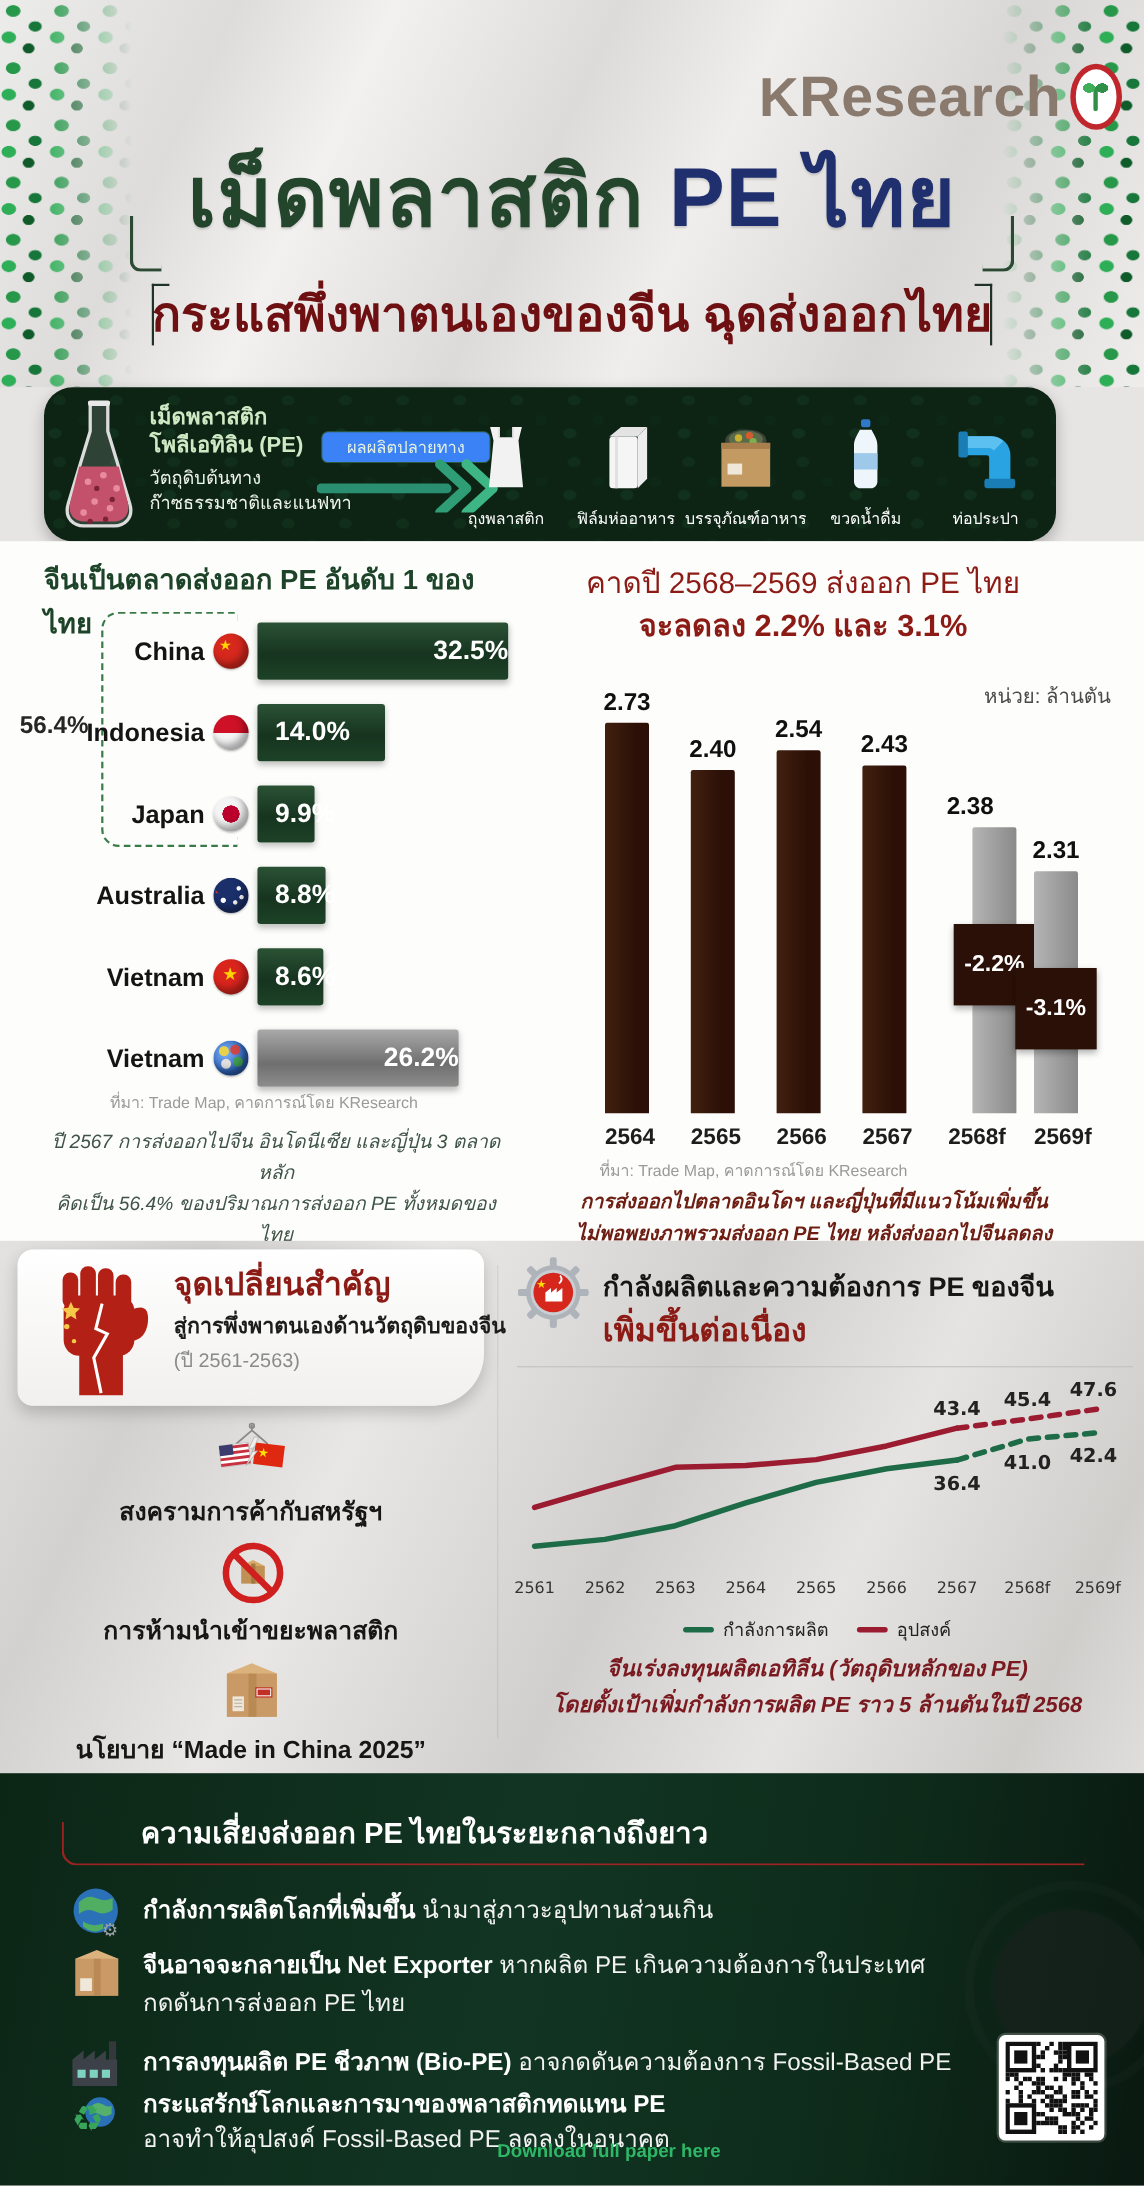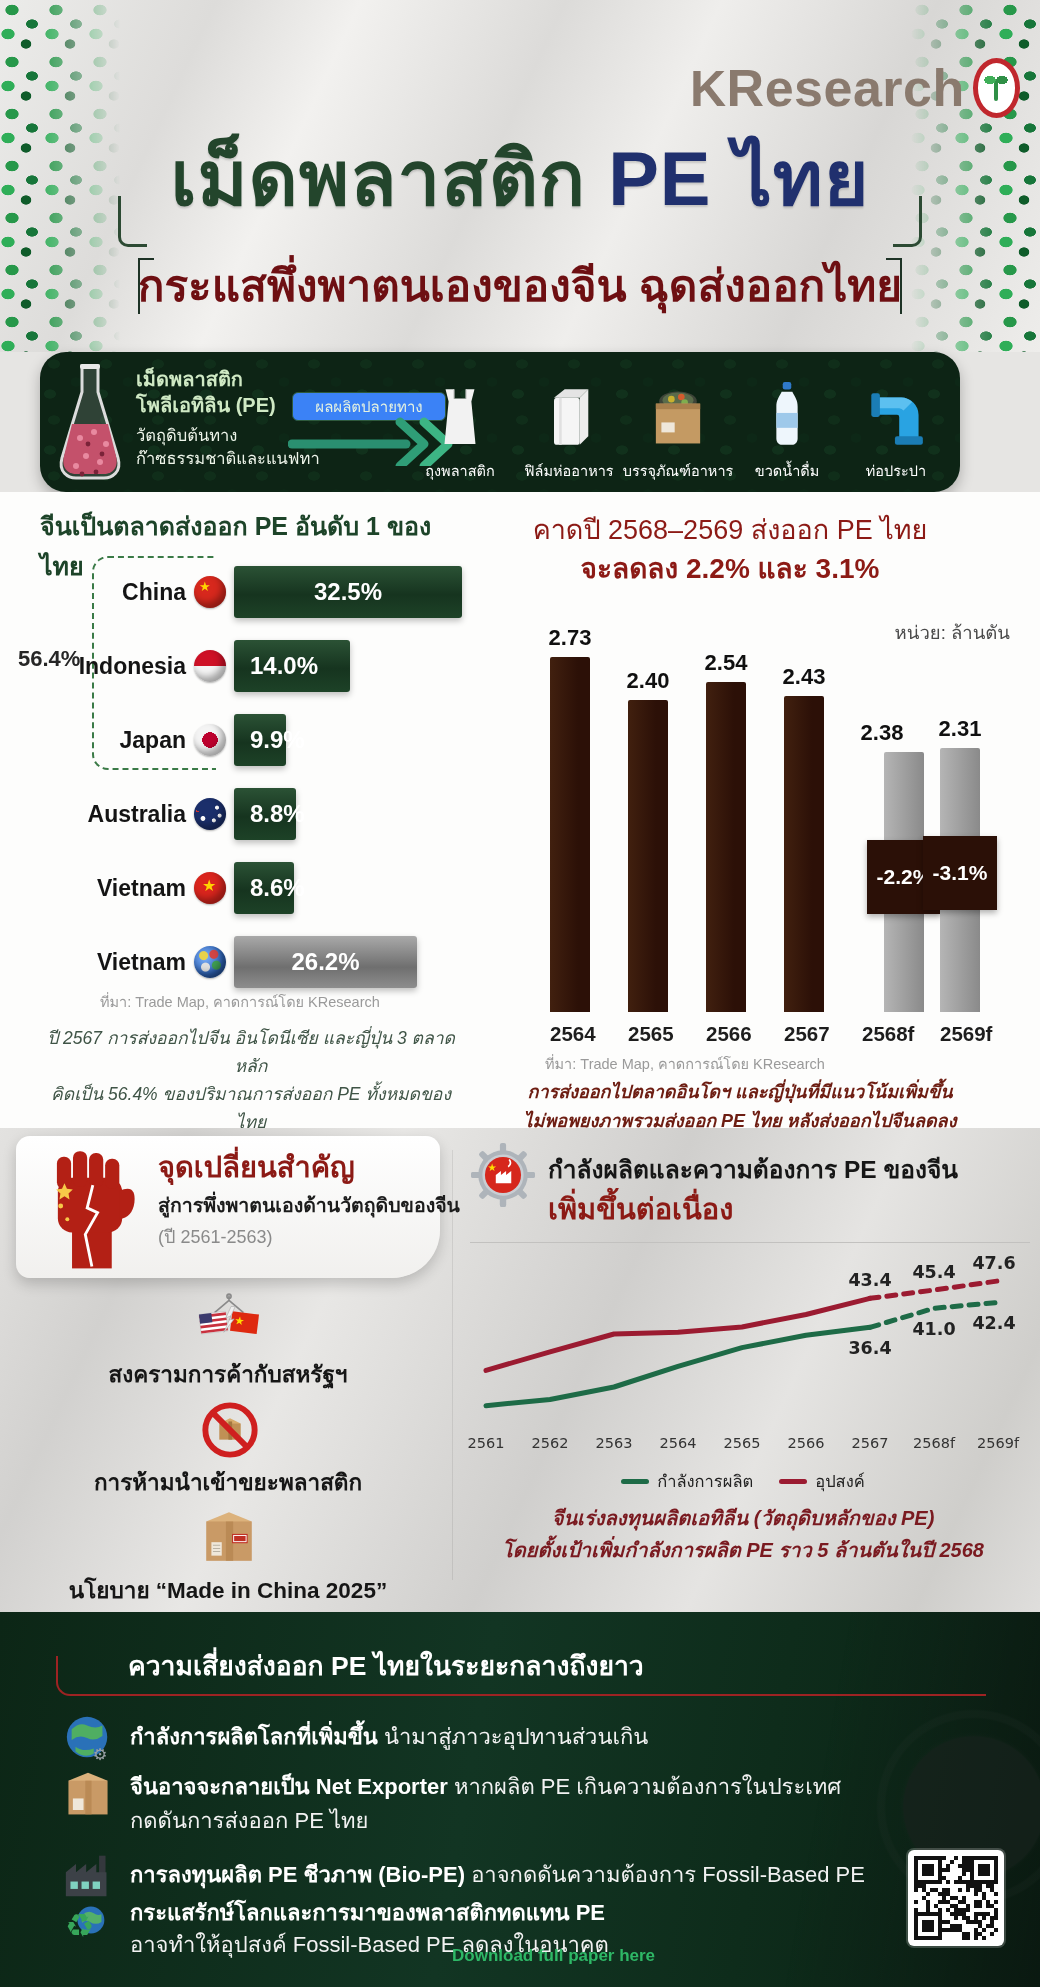--- a/index.html
+++ b/index.html
@@ -79,21 +79,21 @@
   .flag-globe{background:
      radial-gradient(circle at 30% 30%,#e8d24a 0 4px,transparent 5px),
      radial-gradient(circle at 62% 26%,#d04545 0 4px,transparent 5px),
      radial-gradient(circle at 70% 60%,#3f9e52 0 4px,transparent 5px),
      radial-gradient(circle at 36% 66%,#e0e0e0 0 4px,transparent 5px),
      radial-gradient(circle at 35% 35%,#7fb3ff,#2b5fb0 60%,#1b3e78);}
   .hbar{height:52px;border-radius:3px;display:flex;align-items:center;color:#fff;font-size:24px;font-weight:bold;
     background:linear-gradient(180deg,#2b5235,#16341f 55%,#1d4227);box-shadow:0 3px 6px rgba(0,0,0,.25);}
   .hbar.gray{background:linear-gradient(180deg,#a9a9a9,#6f6f6f 60%,#8d8d8d);}
   .hbar .pct{padding-left:16px;}
-  .hbar.center{justify-content:center;}
+  .hbar.center{justify-content:flex-end;}
   .hbar.center .pct{padding-left:0;}
   .top3-bracket{left:92px;top:556px;width:122px;height:210px;border:2px dashed #3a7a46;border-right:none;border-radius:16px 0 0 16px;}
   .top3-label{left:18px;top:646px;width:70px;font-size:22px;font-weight:bold;color:#262626;}
   .src{font-size:14.5px;color:#9a9a9a;}
   .lc-src{left:100px;top:990px;}
   .lc-note{left:36px;top:1024px;width:430px;text-align:center;font-size:17.5px;font-style:italic;color:#3f5446;line-height:28px;}
 
   .rc-title1{left:450px;top:508px;width:560px;text-align:center;font-size:27px;font-weight:500;color:#8c1a15;}
   .rc-title2{left:450px;top:546px;width:560px;text-align:center;font-size:28px;font-weight:bold;color:#8c1a15;}
   .rc-unit{left:760px;top:618px;width:250px;text-align:right;font-size:18.5px;color:#4a4a4a;}
@@ -347,21 +347,21 @@
         <div class="vbar" style="height: 316px;"></div>
       </div>
       <div class="vcol">
         <div class="vval">2.38</div>
         <div class="vbar gray" style="height: 260px; margin-left: 44px;">
           <div class="change-badge">-2.2%</div>
         </div>
       </div>
       <div class="vcol">
         <div class="vval">2.31</div>
-        <div class="vbar gray" style="height: 264px;">
+        <div class="vbar gray" style="height: 220px;">
           <div class="change-badge">-3.1%</div>
         </div>
       </div>
     </div>
   <div class="abs vxlabels">
       <div>2564</div>
       <div>2565</div>
       <div>2566</div>
       <div>2567</div>
       <div>2568f</div>

